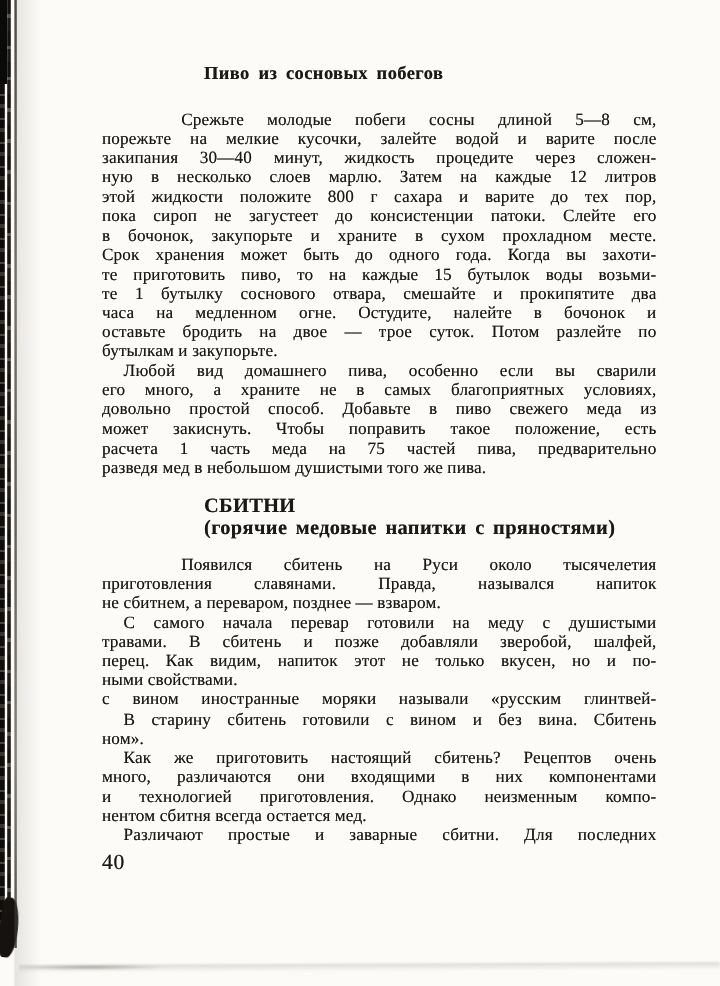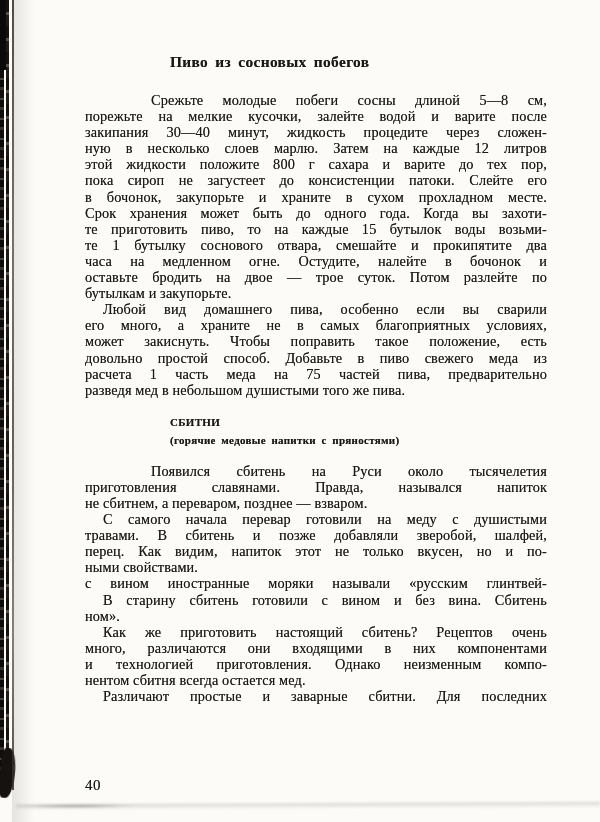--- a/index.html
+++ b/index.html
@@ -53,29 +53,29 @@
     position:absolute; left:85px; top:52px; width:462px;
     font-size:14.3px; line-height:16.1px; letter-spacing:.12px;
     text-shadow:0 0 .45px rgba(20,17,14,.65);
   }
   .h1 {
     font-weight:700; font-size:15.4px; line-height:19px;
     padding-left:85px; margin:0 0 21px 0;
     word-spacing:3px; letter-spacing:.35px;
   }
   .h2 { font-weight:700; margin:15px 0 13px 0; }
-  .h2 .h2-line { padding-left:85px; font-size:11px; line-height:18.5px; word-spacing:2.5px; letter-spacing:.3px; }
+  .h2 .h2-line { padding-left:85px; font-size:17px; line-height:18.5px; word-spacing:2.5px; letter-spacing:.3px; }
   .paragraph { margin:0; }
   .line { text-align:justify; text-align-last:justify; }
   .line.last { text-align-last:left; }
   .ind-normal { padding-left:18px; }
   .ind-deep { padding-left:66px; }
   .page-num {
-    position:absolute; left:85px; top:777px;
-    font-size:15px; letter-spacing:.5px;
+    position:absolute; left:85px; top:708px;
+    font-size:18px; letter-spacing:.5px;
     text-shadow:0 0 .45px rgba(20,17,14,.65);
   }
 </style>
 </head>
 <body>
 
 <div class="page">
   <div class="gutter">
     <div class="g-line1"></div>
     <div class="g-line1-top"></div>
@@ -98,22 +98,22 @@
         <div class="line">Срок хранения может быть до одного года. Когда вы захоти-</div>
         <div class="line">те приготовить пиво, то на каждые 15 бутылок воды возьми-</div>
         <div class="line">те 1 бутылку соснового отвара, смешайте и прокипятите два</div>
         <div class="line">часа на медленном огне. Остудите, налейте в бочонок и</div>
         <div class="line">оставьте бродить на двое — трое суток. Потом разлейте по</div>
         <div class="line last">бутылкам и закупорьте.</div>
       </div>
       <div class="paragraph">
         <div class="line ind-normal">Любой вид домашнего пива, особенно если вы сварили</div>
         <div class="line">его много, а храните не в самых благоприятных условиях,</div>
+        <div class="line">довольно простой способ. Добавьте в пиво свежего меда из</div>
         <div class="line">может закиснуть. Чтобы поправить такое положение, есть</div>
-        <div class="line">довольно простой способ. Добавьте в пиво свежего меда из</div>
         <div class="line">расчета 1 часть меда на 75 частей пива, предварительно</div>
         <div class="line last">разведя мед в небольшом душистыми того же пива.</div>
       </div>
       <div class="h2">
         <div class="h2-line">СБИТНИ</div>
         <div class="h2-line">(горячие медовые напитки с пряностями)</div>
       </div>
       <div class="paragraph">
         <div class="line ind-deep">Появился сбитень на Руси около тысячелетия</div>
         <div class="line">приготовления славянами. Правда, назывался напиток</div>

